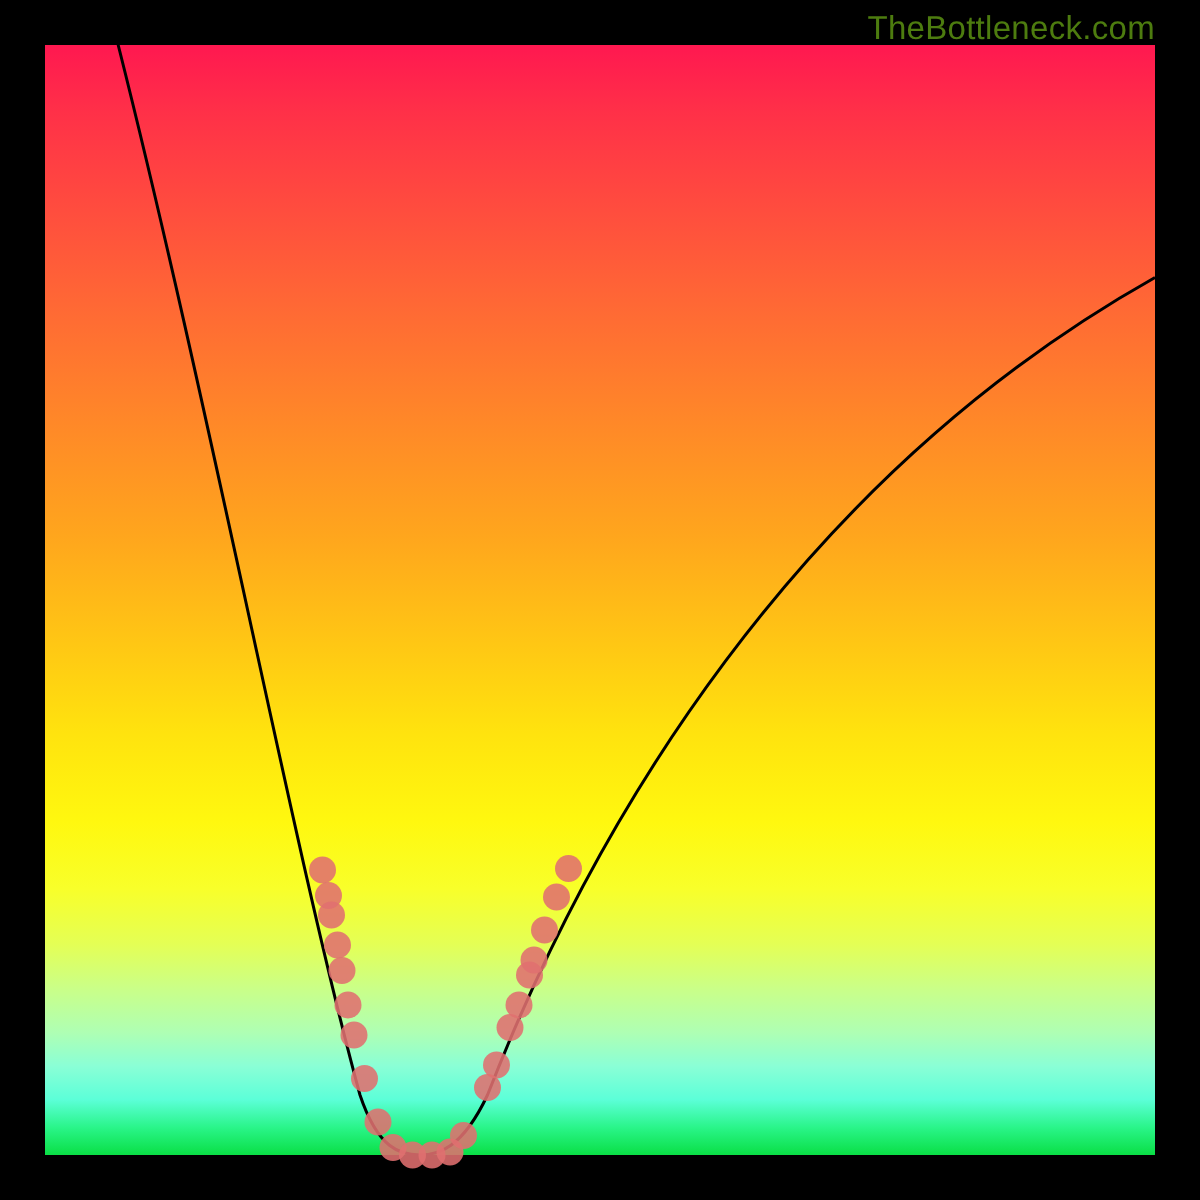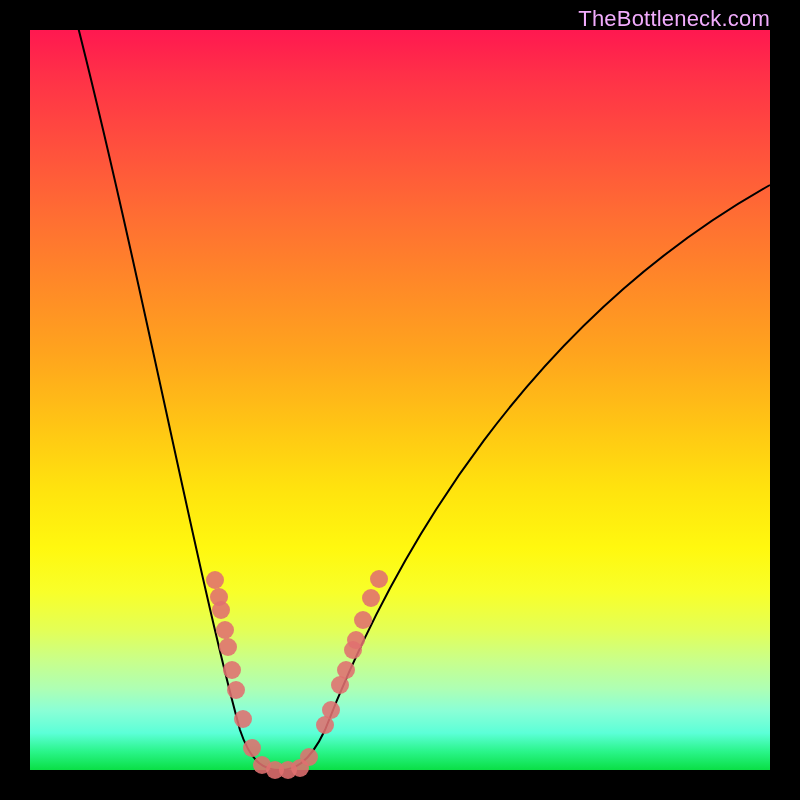--- a/index.html
+++ b/index.html
@@ -34,21 +34,21 @@
       #8affd6 92%,
       #5cffd8 95%,
       #2af58a 97.5%,
       #0adf45 100%
     );
   }
   .watermark {
     position: absolute;
     top: 6px;
     right: 30px;
-    color: #f0abfc;
+    color: #4d7c0f;
     font-size: 22px;
     font-weight: 500;
     letter-spacing: 0.2px;
     z-index: 5;
   }
   svg.curve {
     position: absolute;
     left: 0;
     top: 0;
     width: 740px;

